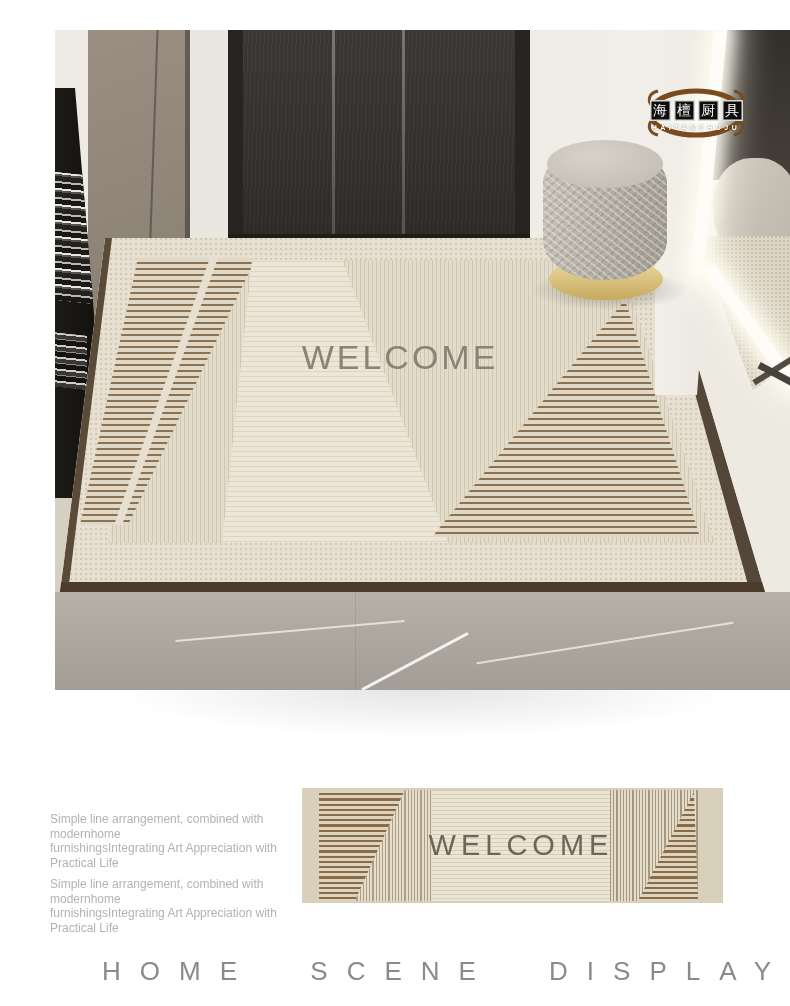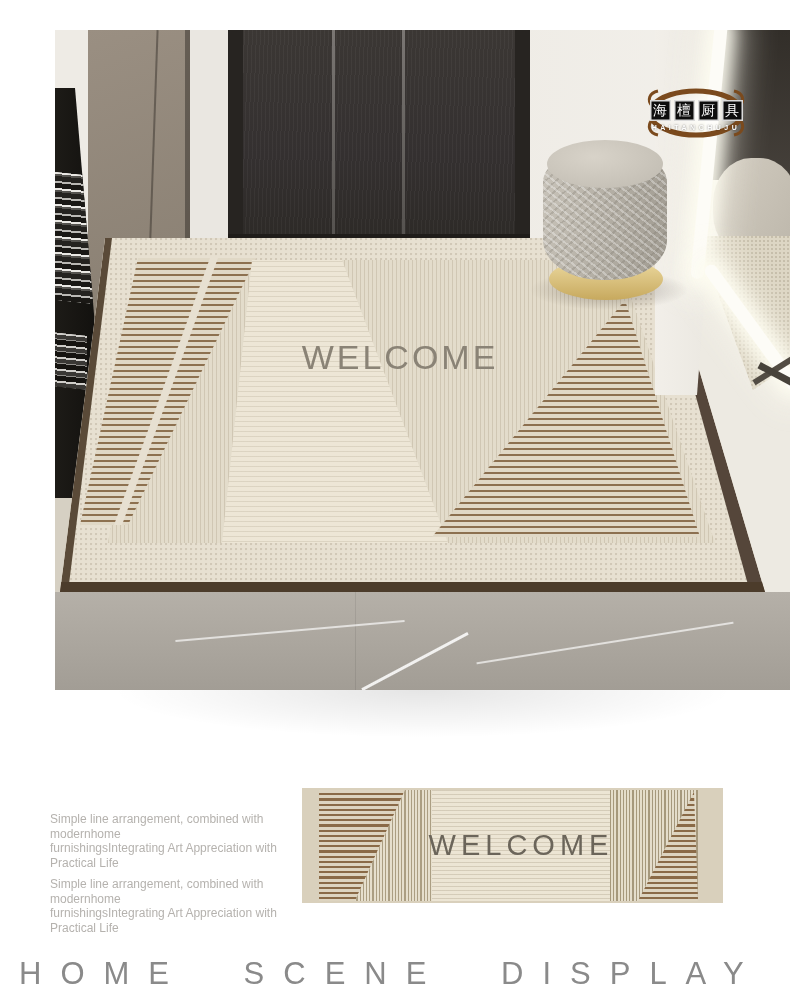--- a/index.html
+++ b/index.html
@@ -143,22 +143,22 @@
     background-color:#ece5d4;
     background-image:repeating-linear-gradient(to bottom,rgba(150,138,112,0.28) 0 1px,transparent 1px 4px);
     display:flex;align-items:center;justify-content:center;}
   .p-welcome{font-size:29px;color:#6b655a;letter-spacing:5px;}
   .p-right-vert{position:absolute;left:308px;top:2px;width:88px;height:111px;
     background:repeating-linear-gradient(90deg,#a5987c 0 1.2px,#e4ddcb 1.2px 3.2px);}
   .p-right-tri{clip-path:polygon(392px 4px,396px 113px,336px 113px);
     background:repeating-linear-gradient(to bottom,#8a6a47 0 2.2px,#ddd4c0 2.2px 5.2px);}
 
   
-  .footer-title{position:absolute;left:0;top:956px;width:790px;text-align:left;white-space:nowrap;
-    font-size:31px;color:#8a8a8a;letter-spacing:19px;word-spacing:28px;text-indent:19px;}
+  .footer-title{position:absolute;left:0;top:956px;width:790px;text-align:right;white-space:nowrap;
+    font-size:26px;color:#8a8a8a;letter-spacing:19px;word-spacing:28px;text-indent:19px;}
 </style>
 </head>
 <body>
 
 <div class="page">
 
   <div class="photo">
     <div class="wall-right"></div>
 
     <div class="cabinet">

